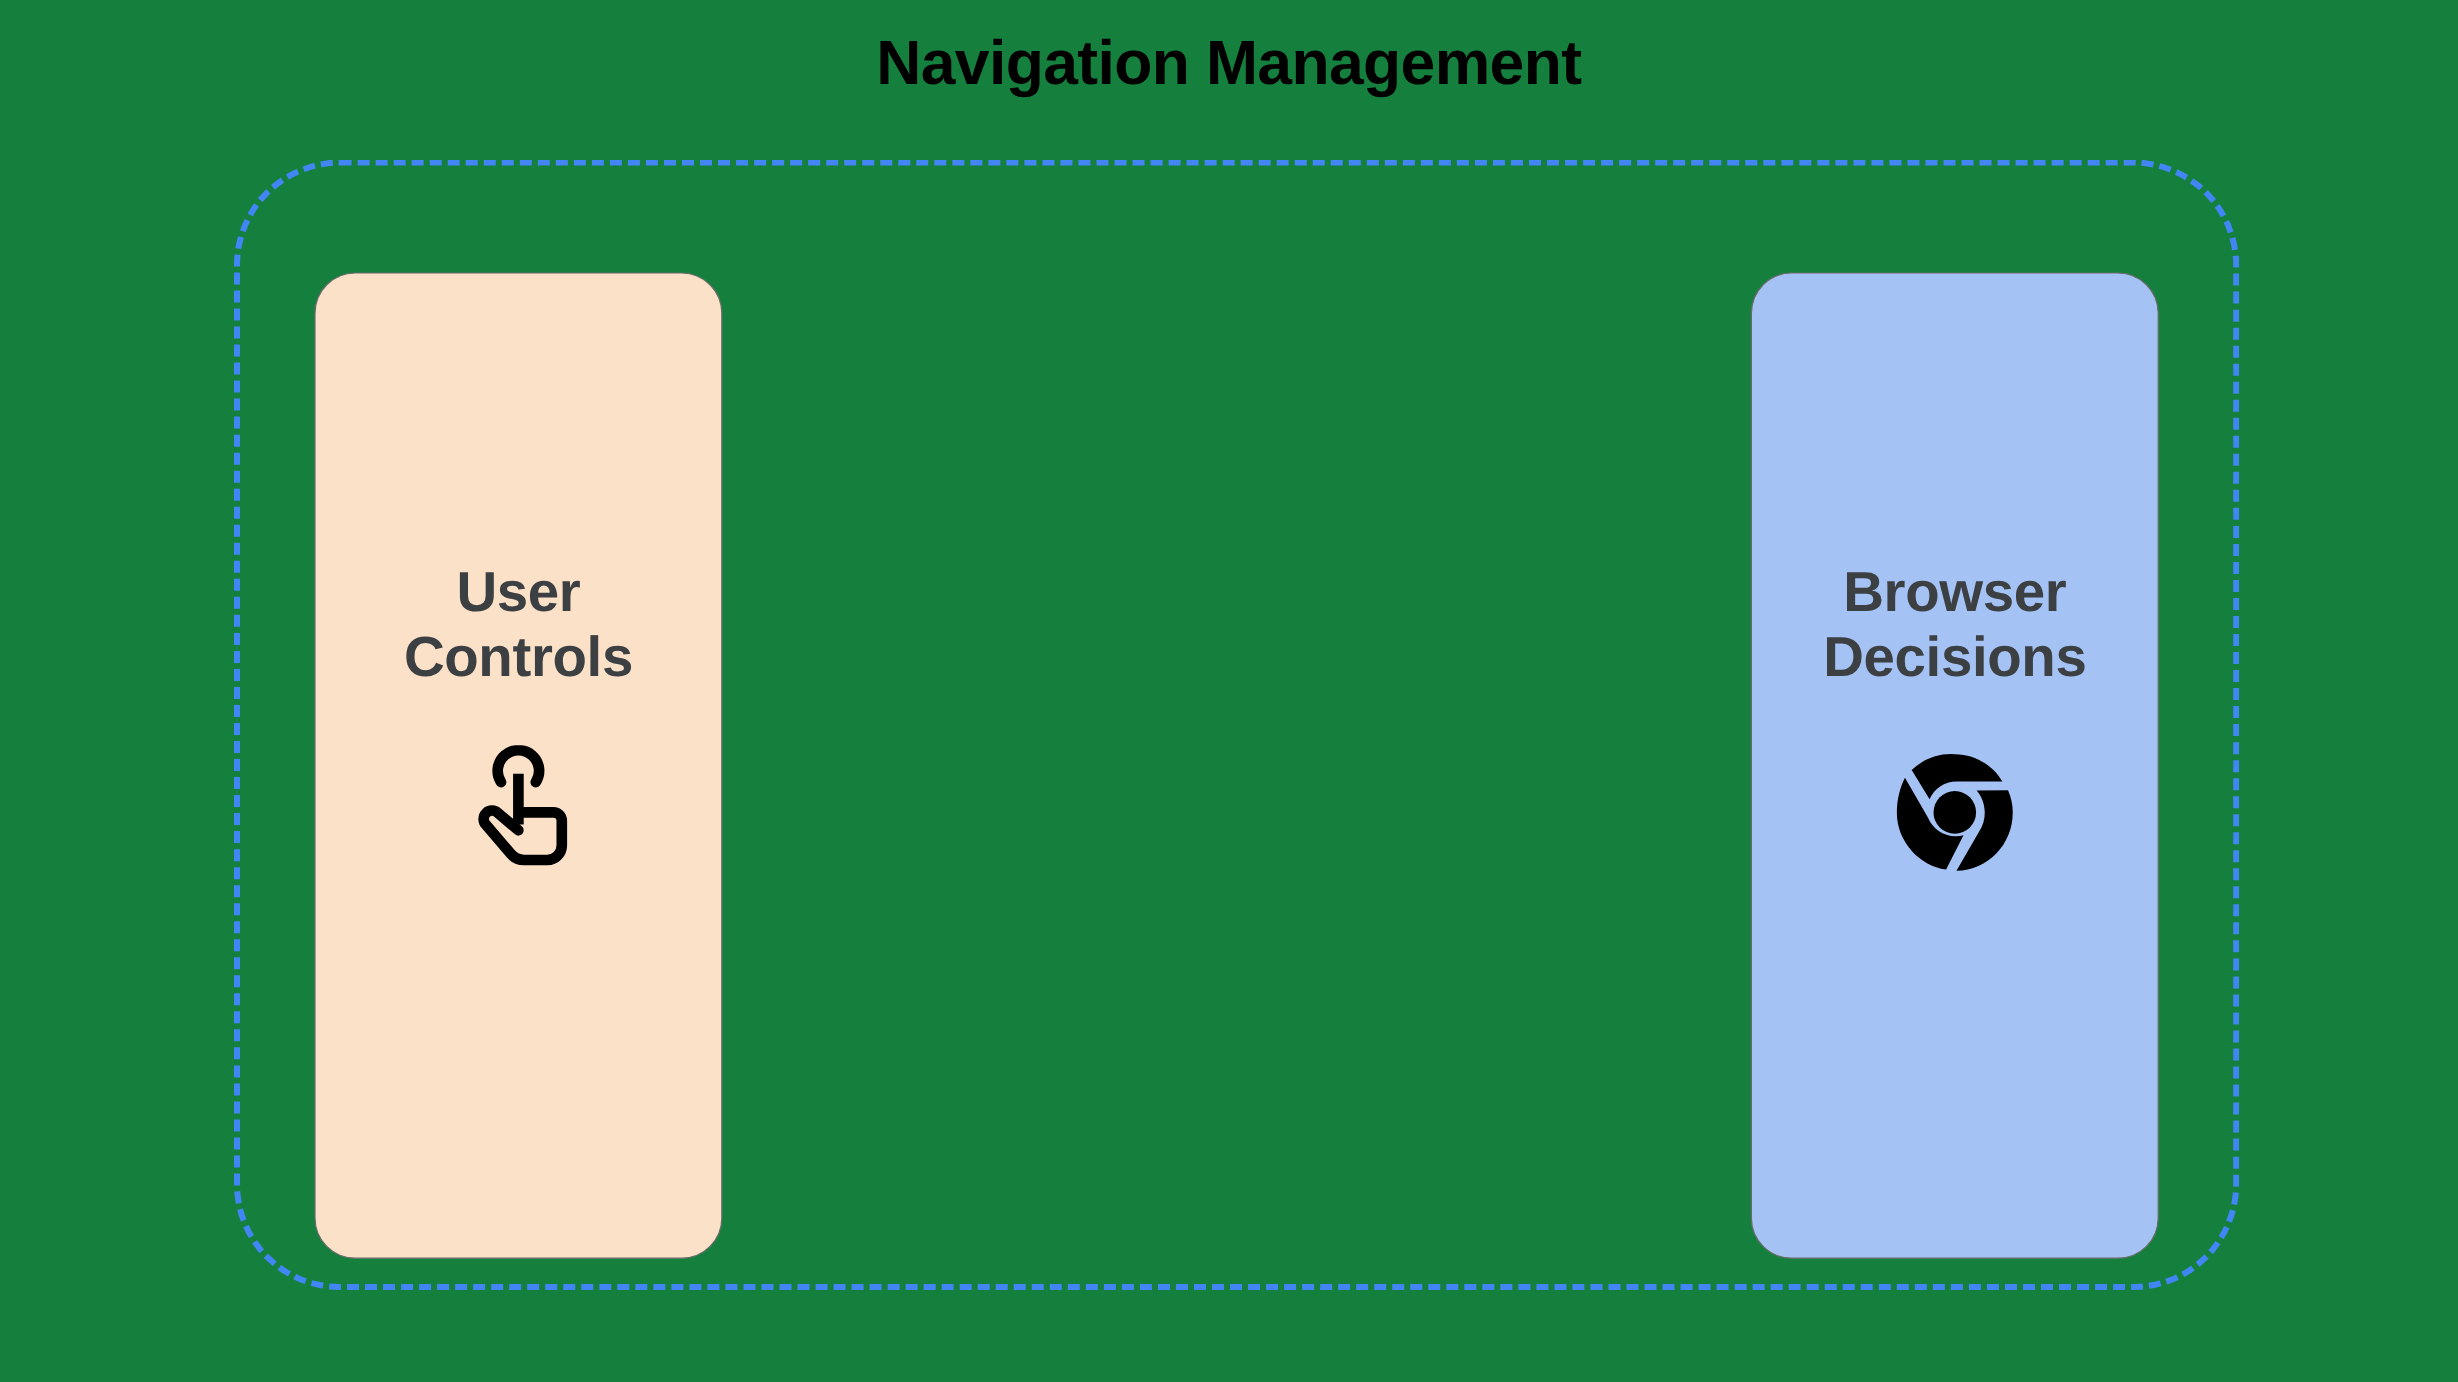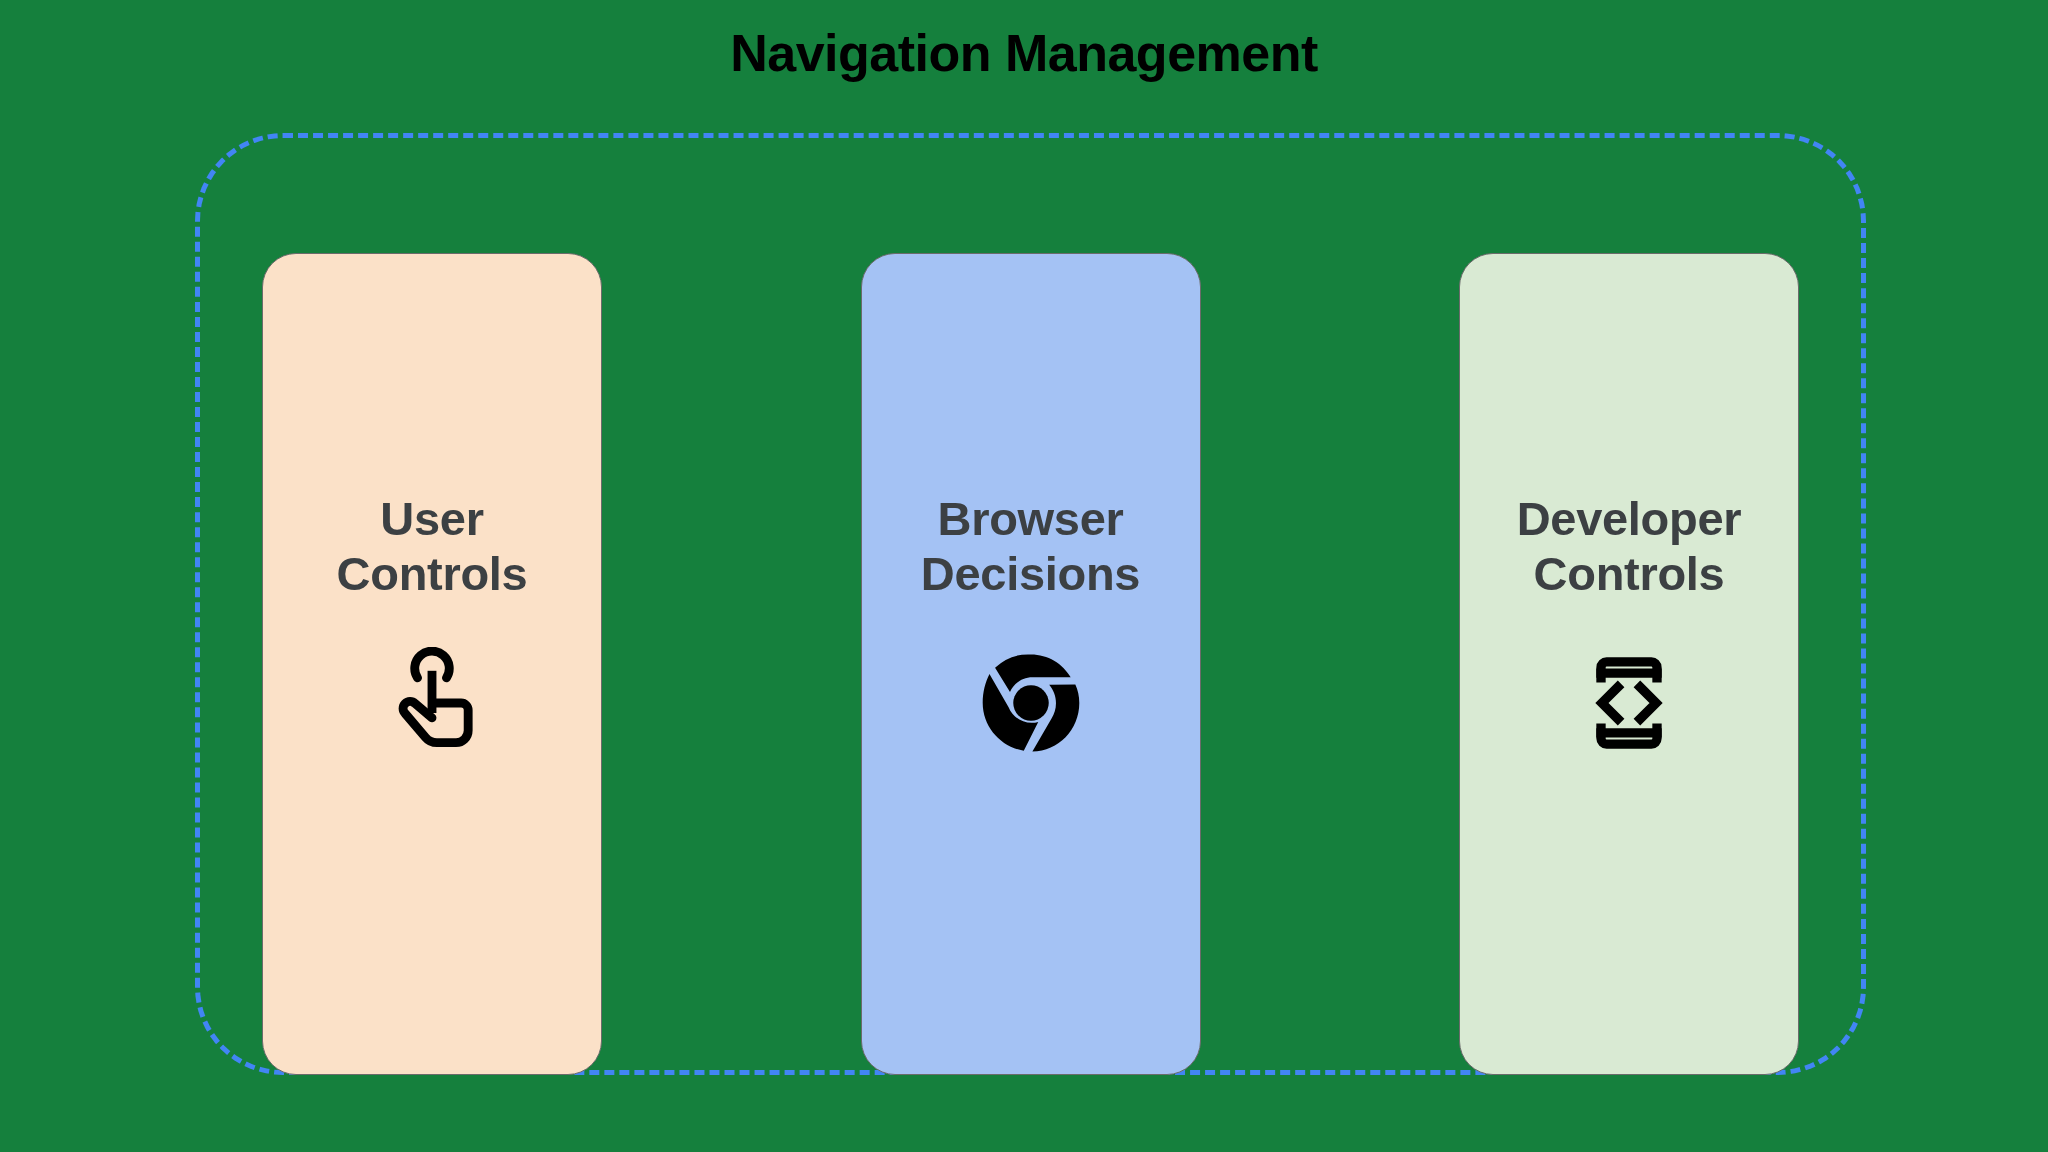--- a/index.html
+++ b/index.html
@@ -52,21 +52,21 @@
 
   
   .cards-row {
     position: absolute;
     left: 195px;
     top: 133px;
     width: 1671px;
     height: 942px;
     display: flex;
     flex-direction: row;
-    align-items: flex-end;
+    align-items: center;
     justify-content: space-between;
     padding: 67px 67px 0 67px;
     box-sizing: border-box;
   }
 
   .card {
     width: 340px;
     height: 822px;
     box-sizing: border-box;
     border-radius: 34px;
@@ -144,33 +144,15 @@
           <g fill="#000000">
             <path d="M24 3.2c7.2 0 13.6 3.9 17.0 9.8H24.6c-4.3 0-8.0 2.6-9.6 6.3L8.6 8.9A20.7 20.7 0 0 1 24 3.2z"></path>
             <path d="M6.2 11.6l8.2 14.2c1.6 3.9 5.4 6.7 9.9 6.7 1.0 0 1.9-.13 2.8-.37l-6.2 12.3C11.3 43.0 3.3 34.4 3.3 24c0-4.6 1.1-8.9 2.9-12.4z"></path>
             <path d="M43.0 16.1c1.1 2.4 1.7 5.1 1.7 7.9 0 11.4-8.9 20.7-20.1 20.8l8.2-14.2c1.2-1.8 1.9-4.1 1.9-6.5 0-3.0-1.1-5.8-2.9-7.9z"></path>
             <circle cx="24" cy="24" r="7.6"></circle>
           </g>
         </svg>
       </div>
     </div>
 
-    <div class="card" id="card-2" style="background: rgb(217, 234, 211); border-color: rgb(107, 107, 107);">
-      <div class="card-label" style="color: rgb(60, 64, 67);">
-        <div>Developer</div>
-        <div>Controls</div>
-      </div>
-      <div class="card-icon">
-        <svg viewBox="0 0 24 24" xmlns="http://www.w3.org/2000/svg">
-          <g fill="none" stroke="#000000" stroke-width="2" stroke-linecap="square" stroke-linejoin="miter">
-            <path d="M6 6.6V4.4a1.2 1.2 0 0 1 1.2-1.2h9.6a1.2 1.2 0 0 1 1.2 1.2v2.2"></path>
-            <path d="M6 5.6h12"></path>
-            <path d="M6 17.4v2.2a1.2 1.2 0 0 0 1.2 1.2h9.6a1.2 1.2 0 0 0 1.2-1.2v-2.2"></path>
-            <path d="M6 18.4h12"></path>
-            <path d="m9.6 8.6-3.4 3.4 3.4 3.4"></path>
-            <path d="m14.4 8.6 3.4 3.4-3.4 3.4"></path>
-          </g>
-        </svg>
-      </div>
-    </div>
 
   </div>
 </div>
 
 </body></html>

